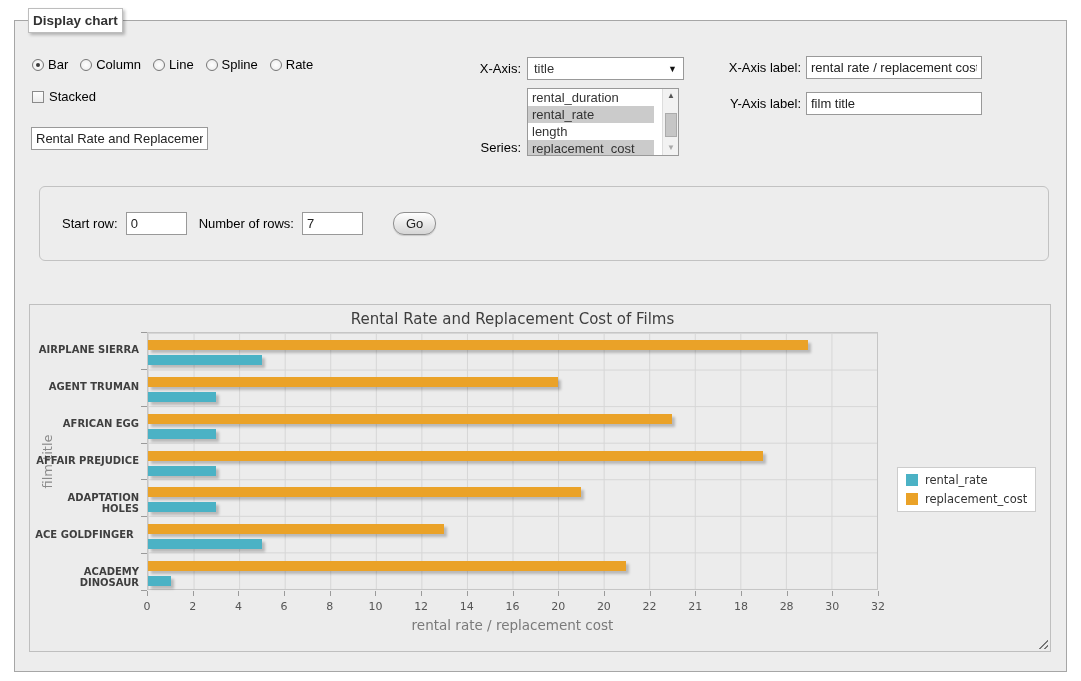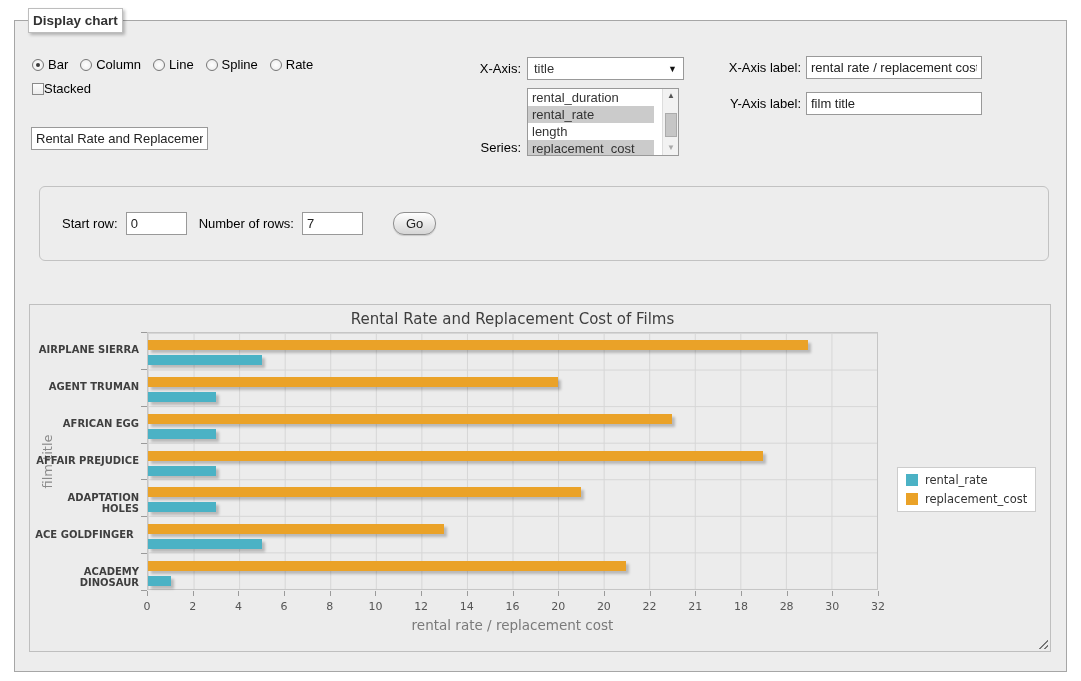--- a/index.html
+++ b/index.html
@@ -6,21 +6,21 @@
   html,body { width:1081px; height:681px; background:#fff; font-family:"Liberation Sans", sans-serif; color:#333; }
   .panel { position:absolute; left:14px; top:20px; width:1053px; height:652px; border:1px solid #a6a6a6; background:#ededed; }
   .legendbox { position:absolute; left:13px; top:-13px; background:#fff; border:1px solid #bdbdbd; box-shadow:2px 2px 3px rgba(0,0,0,.25); padding:4px 4px; font-weight:bold; font-size:13.5px; color:#333; }
 
   
   .lbl { font-size:13px; color:#000000; }
   .radiorow { position:absolute; left:17px; top:36px; display:flex; align-items:center; gap:12px; }
   .radio-item { display:flex; align-items:center; gap:4px; cursor:default; }
   .radio { position:relative; width:12px; height:12px; border:1px solid #777; border-radius:50%; background:radial-gradient(#fff,#e8e8e8); display:inline-block; }
   .radio.on::after { content:''; position:absolute; left:3px; top:3px; width:4px; height:4px; border-radius:50%; background:#3a3a3a; }
-  .checkrow { position:absolute; left:17px; top:60px; display:flex; align-items:center; }
+  .checkrow { position:absolute; left:17px; top:68px; display:flex; align-items:center; gap:5px; }
   .checkbox { width:12px; height:12px; border:1px solid #8a8a8a; background:linear-gradient(#fdfdfd,#ececec); display:inline-block; }
   input.txt { background:#fff; border:1px solid #999; font-family:"Liberation Sans",sans-serif; font-size:13px; color:#222; padding:0 4px; height:23px; }
   .title-input { position:absolute; left:16px; top:106px; width:177px; }
 
   .xaxis-lbl { position:absolute; left:396px; top:40px; width:110px; text-align:right; }
   .fselect { position:absolute; left:512px; top:36px; width:157px; height:23px; background:#fff; border:1px solid #999; display:flex; align-items:center; font-size:13px; padding:0 6px; }
   .fselect .val { flex:1; }
   .fselect .arrow { font-size:9px; color:#111; }
   .series-lbl { position:absolute; left:396px; top:119px; width:110px; text-align:right; }
   .listbox { position:absolute; left:512px; top:67px; width:152px; height:68px; background:#fff; border:1px solid #999; overflow:hidden; }

